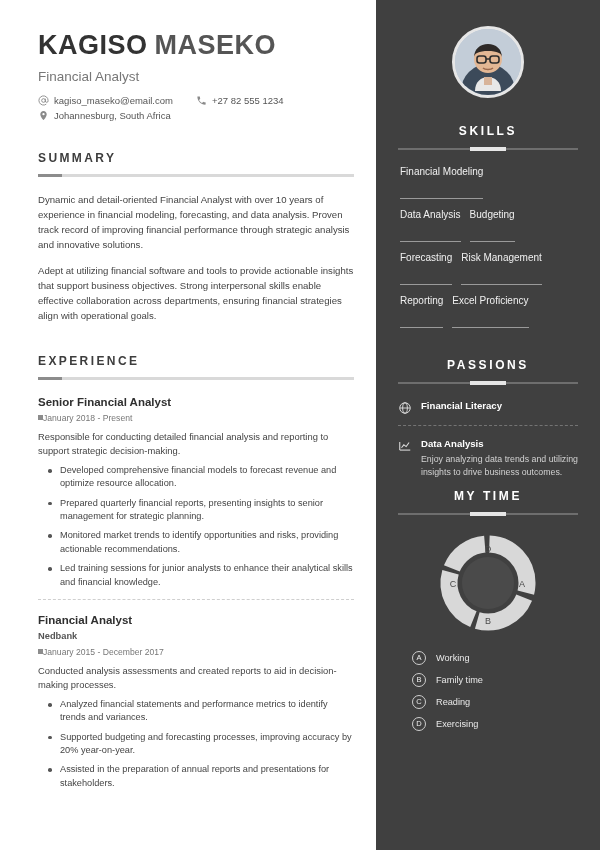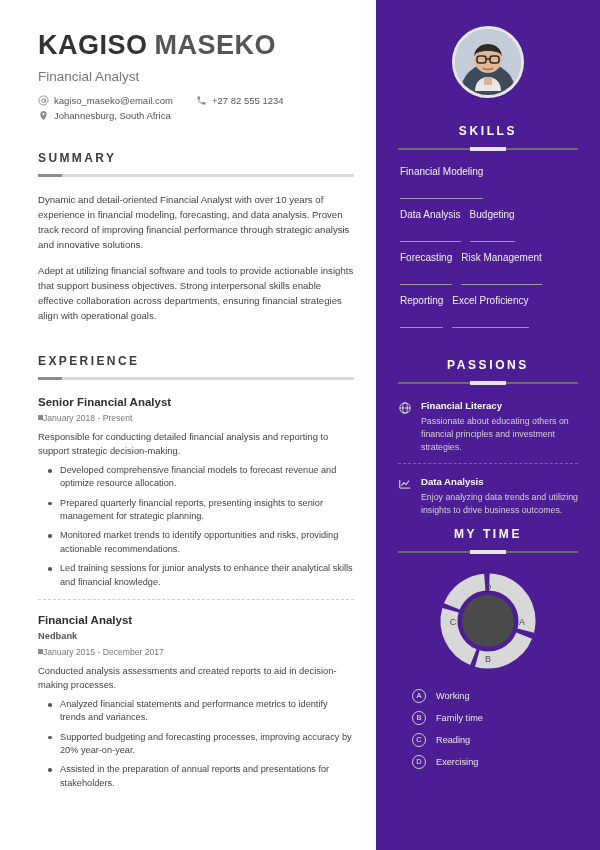--- a/index.html
+++ b/index.html
@@ -132,21 +132,21 @@
   }
   .dash-sep {
     border-top: 1px dashed #cfcfcf;
     margin: 8px 0 14px 0;
   }
 
   
   .right {
     width: 224px;
     height: 850px;
-    background: #4c1d95;
+    background: #404040;
     color: #e9e9e9;
     padding: 26px 22px 0 22px;
     position: relative;
   }
   .avatar-wrap {
     display: flex; justify-content: center;
     margin-bottom: 26px;
   }
   .avatar {
     width: 72px; height: 72px;
@@ -375,21 +375,20 @@
     <div class="passion">
       <span class="p-icon">
         <svg width="14" height="14" viewBox="0 0 24 24" fill="none" stroke="currentColor" stroke-width="1.6">
           <circle cx="12" cy="12" r="9"></circle>
             <ellipse cx="12" cy="12" rx="4" ry="9"></ellipse>
             <path d="M3 12h18"></path>
         </svg>
       </span>
       <div>
         <div class="p-title">Financial Literacy</div>
-        <div class="p-text">Passionate about educating others on financial principles and investment strategies.</div>
       </div>
     </div>
 
     <div class="p-sep"></div>
 
     <div class="passion">
       <span class="p-icon">
         <svg width="14" height="14" viewBox="0 0 24 24" fill="none" stroke="currentColor" stroke-width="1.8">
           <path d="M3 19V5"></path>
             <path d="M3 19h18"></path>

